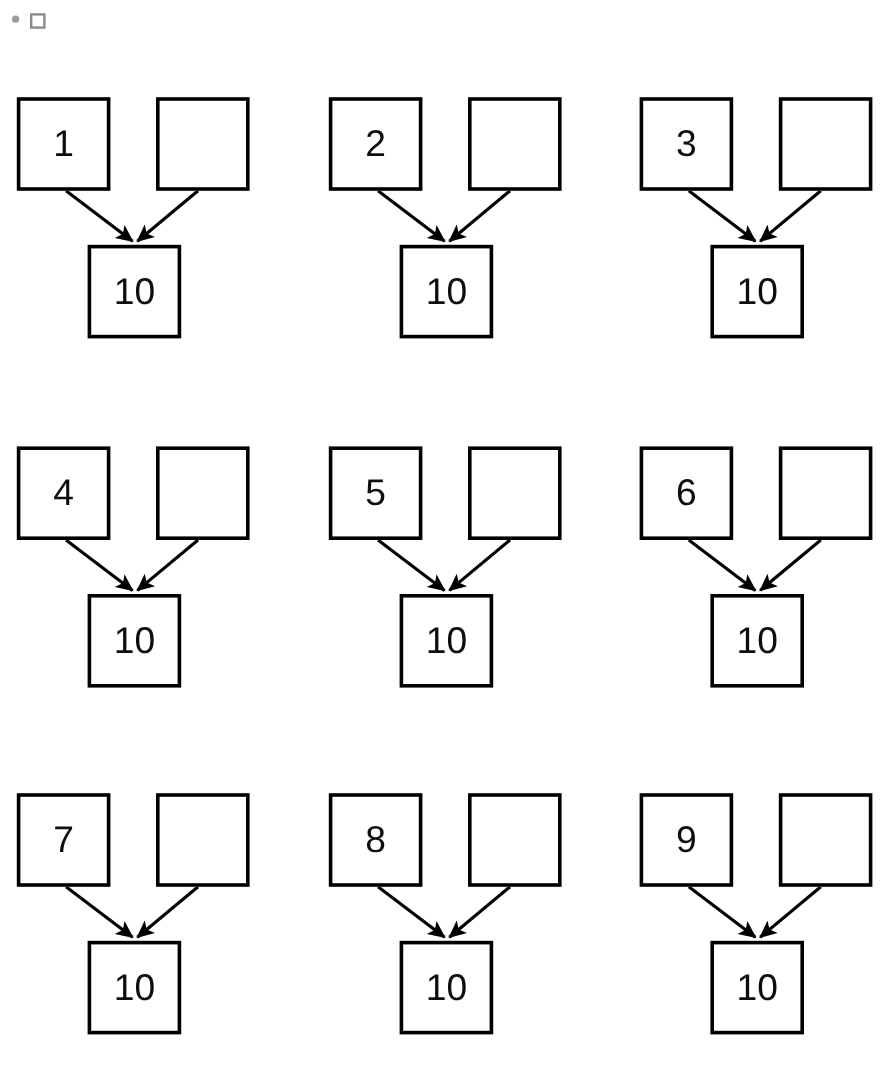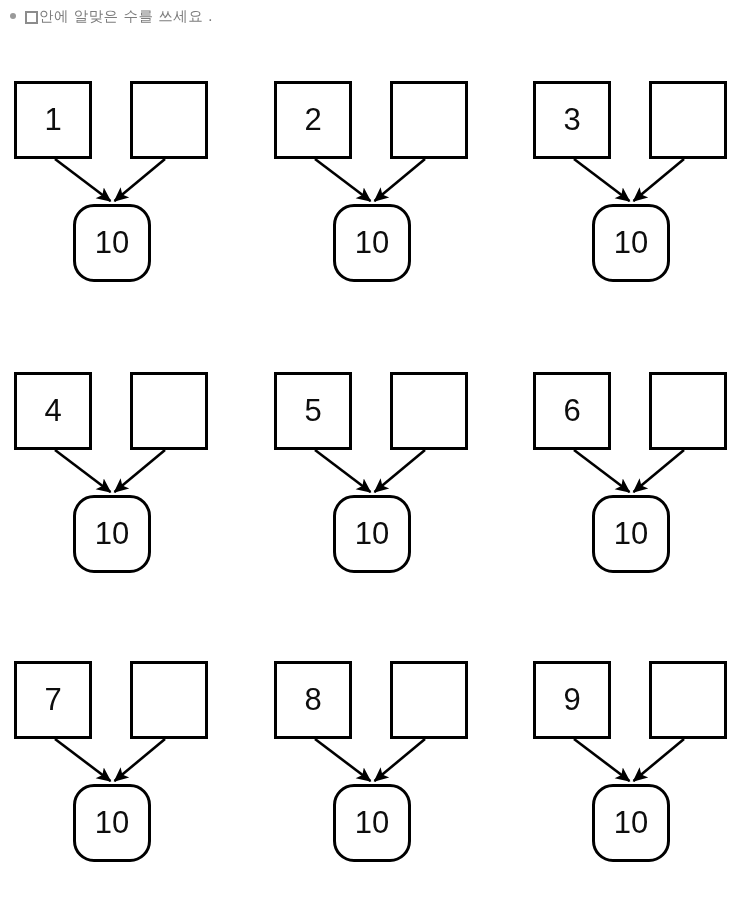--- a/index.html
+++ b/index.html
@@ -78,39 +78,38 @@
     height: 78px;
     border: 3px solid #000000;
     box-sizing: border-box;
     background: #ffffff;
     display: flex;
     align-items: center;
     justify-content: center;
   }
   .box-addend-left  { left: 0px;   top: 0px; }
   .box-addend-right { left: 116px; top: 0px; }
-  .box-sum          { left: 59px;  top: 123px; border-radius: 21px; }
+  .box-sum          { left: 59px;  top: 123px; }
   .box-value {
     font-size: 31px;
     line-height: 1;
     color: #0d0d0d;
     font-family: "Liberation Sans", "DejaVu Sans", sans-serif;
     letter-spacing: 0px;
     position: relative;
     top: -1px;
   }
   .box-value:empty { display: none; }
 </style>
 </head>
 <body>
 
 <div id="instruction">
   <span class="bullet-dot"></span>
   <span class="blank-square"></span>
-  <span class="instruction-text">안에 알맞은 수를 쓰세요 .</span>
 </div>
 
 <div id="diagram-grid">
     <div class="bond-group" style="left: 14px; top: 81px;">
       <svg class="bond-svg" viewBox="0 0 200 205">
         <defs>
           <marker id="arrowhead-1" markerWidth="6" markerHeight="6" refX="5.2" refY="3" orient="auto" markerUnits="strokeWidth">
             <path d="M0,0.4 L5.6,3 L0,5.6 L1.3,3 Z" fill="#000000"></path>
           </marker>
         </defs>

